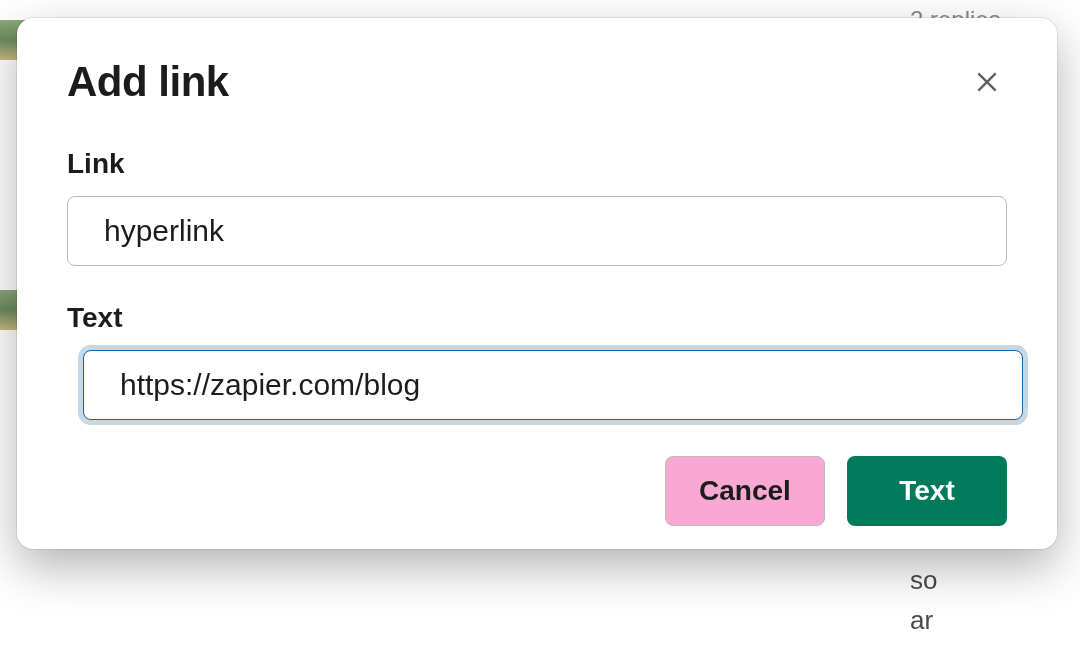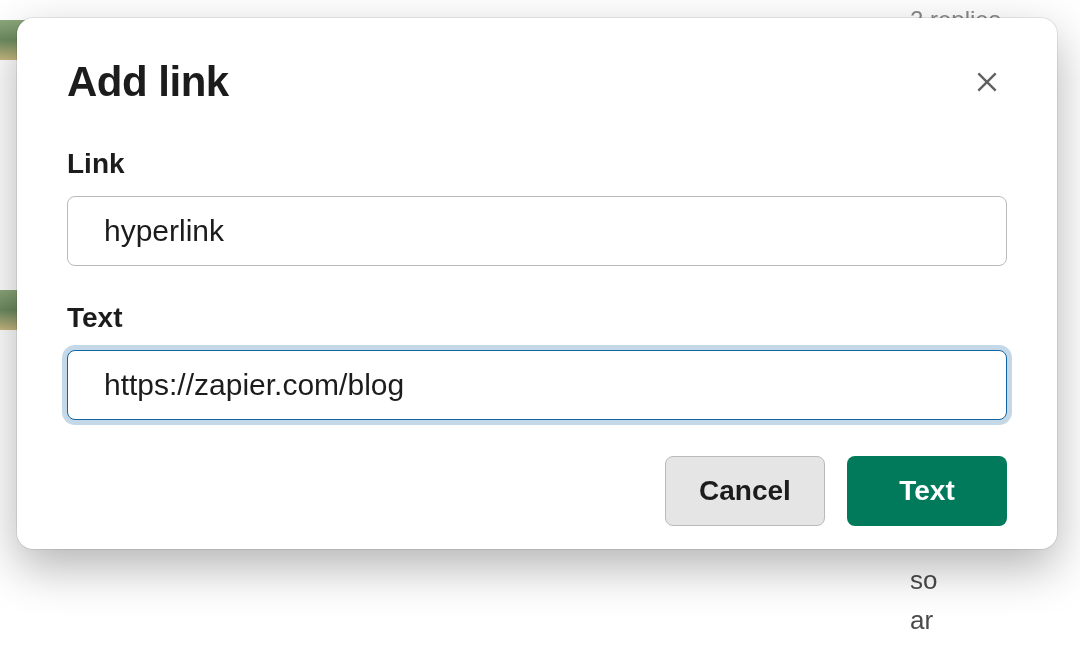--- a/index.html
+++ b/index.html
@@ -111,20 +111,21 @@
       border-radius: 8px;
       padding: 0 36px;
       font-size: 30px;
       color: #1d1c1d;
       font-family: inherit;
       outline: none;
     }
     .form-input.focused {
       border: 1.5px solid #1264a3;
       box-shadow: 0 0 0 5px rgba(18, 100, 163, 0.25);
+      margin-left: 16px;
     }
     .modal-footer {
       margin-top: auto;
       display: flex;
       justify-content: flex-end;
       gap: 22px;
       padding-bottom: 12px;
     }
     .btn {
       height: 70px;
@@ -132,21 +133,21 @@
       border-radius: 8px;
       font-size: 28px;
       font-weight: 700;
       cursor: pointer;
       font-family: inherit;
       display: flex;
       align-items: center;
       justify-content: center;
     }
     .btn-cancel {
-      background: #e5e5e5;
+      background: #f9a8d4;
       color: #1d1c1d;
       border: 1px solid #bbbabb;
       min-width: 160px;
       margin-left: 12px;
     }
     .btn-save {
       background: #007a5a;
       color: #ffffff;
       border: none;
       min-width: 160px;

